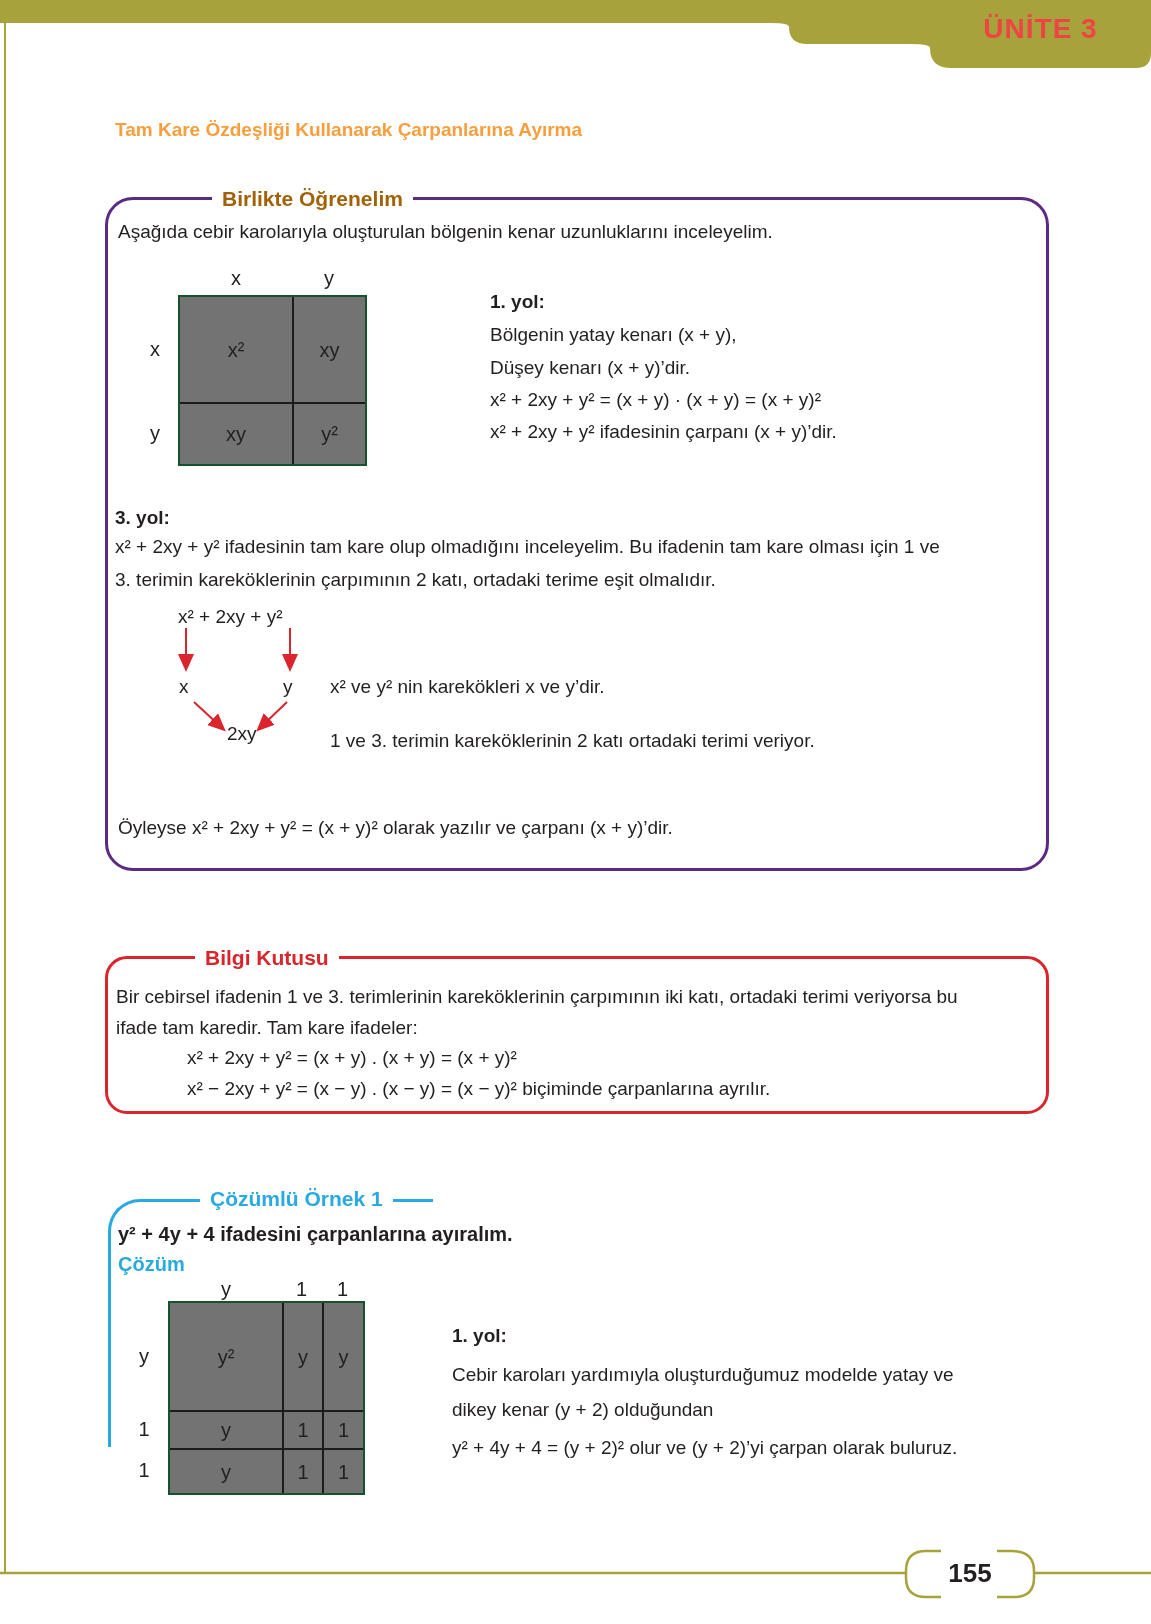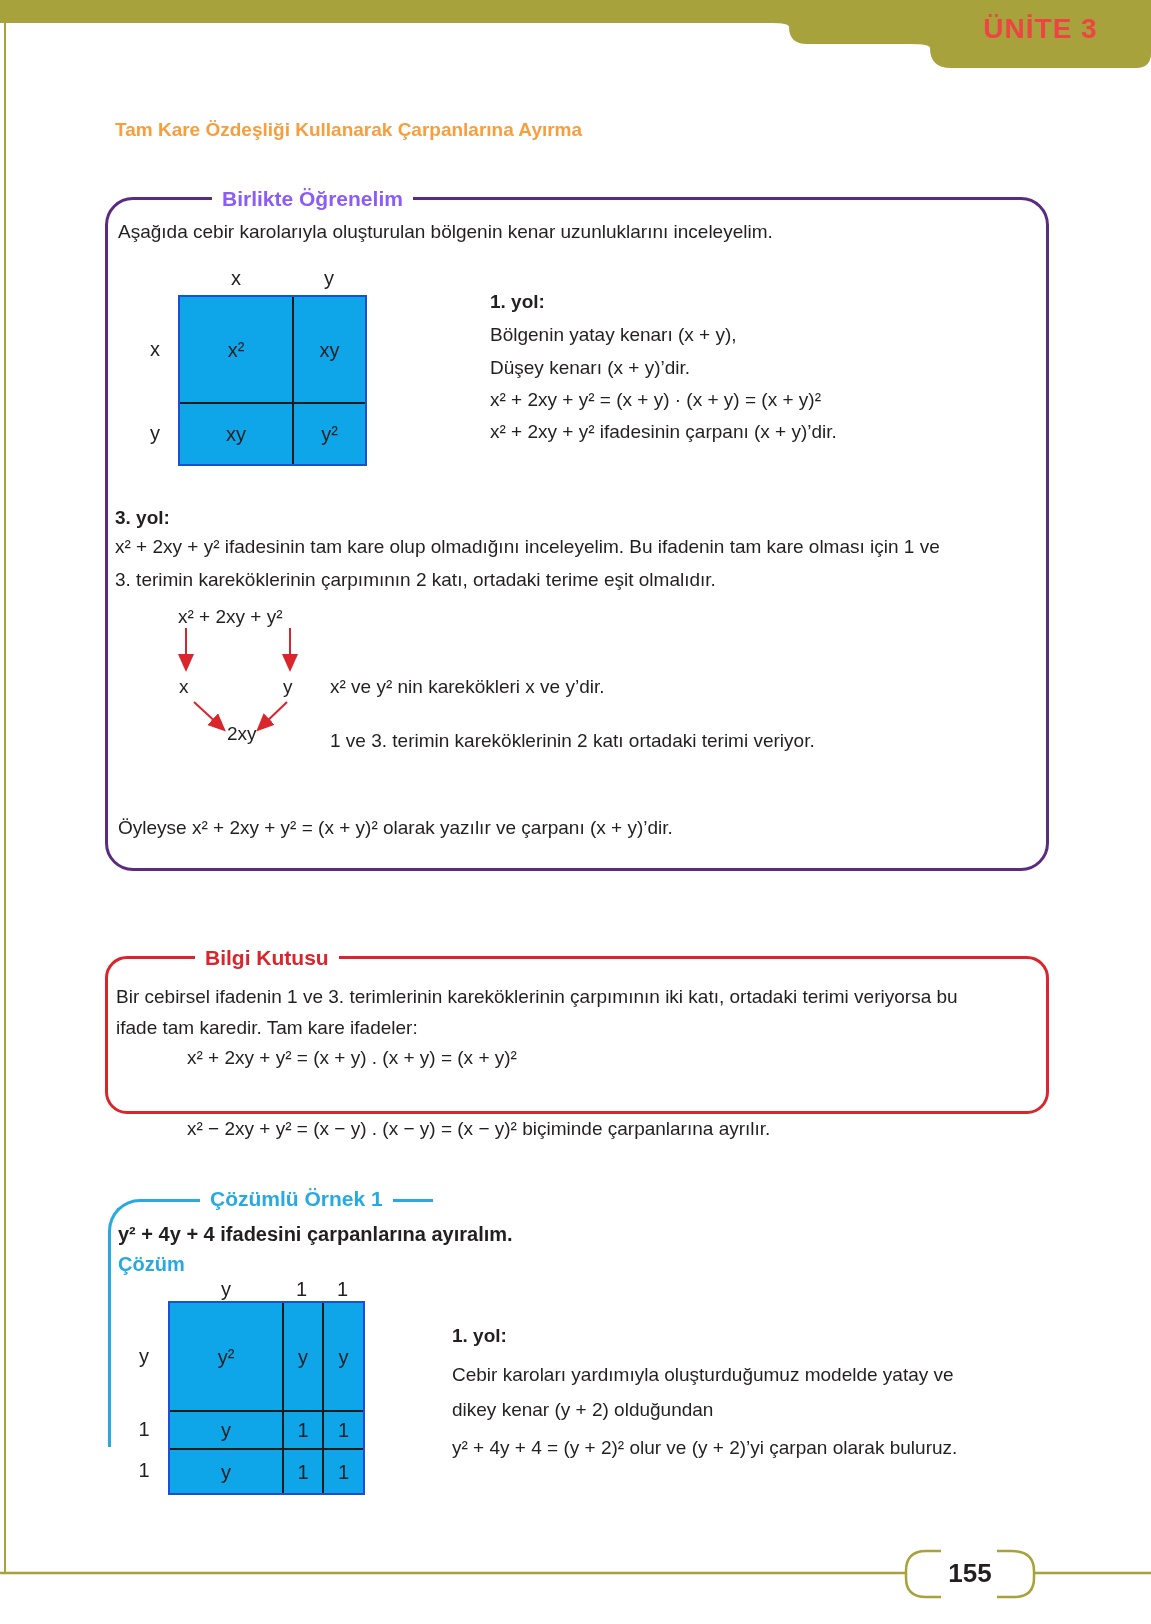--- a/index.html
+++ b/index.html
@@ -3,21 +3,21 @@
 <meta charset="utf-8">
 <style>
   html,body{margin:0;padding:0;background:#fff;}
   .page{position:relative;width:1151px;height:1624px;background:#ffffff;
         font-family:"Liberation Sans",sans-serif;color:#231f20;overflow:hidden;}
   .abs{position:absolute;}
   .t{font-size:19px;line-height:22px;white-space:nowrap;}
   .b{font-weight:bold;}
   .boxtitle{position:absolute;font-weight:bold;font-size:21px;line-height:26px;
             background:#ffffff;padding:0 10px;white-space:nowrap;}
-  .tilegrid{position:absolute;background:#0ea5e9;border:2px solid #1d4ed8;box-sizing:border-box;}
+  .tilegrid{position:absolute;background:#737373;border:2px solid #14532d;box-sizing:border-box;}
   .gline{position:absolute;background:#1c1c1c;}
   .cell{position:absolute;display:flex;align-items:center;justify-content:center;
         font-size:20px;line-height:20px;}
   .glabel{position:absolute;font-size:20px;line-height:22px;text-align:center;}
   .learnbox{position:absolute;border:3px solid #5b2b84;border-radius:28px;background:#fff;}
   .infobox{position:absolute;border:3px solid #d9252b;border-radius:22px;background:#fff;}
   .exbracket{position:absolute;border-left:3px solid #29a9e1;border-top:3px solid #29a9e1;
              border-top-left-radius:32px;}
   .cyan{color:#29a9e1;}
   .orange{color:#f89e3c;}
@@ -32,21 +32,21 @@
     <rect x="0" y="0" width="10" height="23" fill="#8e8a35"></rect>
     <path d="M0,0 H1151 V53 Q1151,68 1136,68 H951 Q930,68 930,48 Q930,44 910,44 H807 Q789,44 789,27 Q789,23 771,23 H0 Z" fill="#a7a23b"></path>
   </svg>
   <div class="abs b white" style="left:930px;top:13px;width:221px;text-align:center;font-size:28px;letter-spacing:1px;">ÜNİTE 3</div>
 
   <div class="abs" style="left:4px;top:23px;width:2px;height:1549px;background:#a7a23b;"></div>
 
   <div class="abs b orange" style="left:115px;top:119px;font-size:19px;white-space:nowrap;">Tam Kare Özdeşliği Kullanarak Çarpanlarına Ayırma</div>
 
   <div class="learnbox" style="left:105px;top:197px;width:938px;height:668px;"></div>
-  <div class="boxtitle" style="left:212px;top:186px;color:#8b5cf6;">Birlikte Öğrenelim</div>
+  <div class="boxtitle" style="left:212px;top:186px;color:#a16207;">Birlikte Öğrenelim</div>
 
   <div class="abs t" style="left:118px;top:221px;">Aşağıda cebir karolarıyla oluşturulan bölgenin kenar uzunluklarını inceleyelim.</div>
 
   <div class="glabel" style="left:180px;top:267px;width:112px;">x</div>
   <div class="glabel" style="left:293px;top:267px;width:72px;">y</div>
   <div class="glabel" style="left:142px;top:338px;width:26px;">x</div>
   <div class="glabel" style="left:142px;top:422px;width:26px;">y</div>
 
   <div class="tilegrid" style="left:178px;top:295px;width:189px;height:171px;">
     <div class="gline" style="left:112px;top:0;width:2px;height:167px;"></div>
@@ -87,21 +87,21 @@
   <div class="abs t" style="left:227px;top:723px;">2xy</div>
   <div class="abs t" style="left:330px;top:730px;">1 ve 3. terimin kareköklerinin 2 katı ortadaki terimi veriyor.</div>
 
   <div class="abs t" style="left:118px;top:817px;">Öyleyse x² + 2xy + y² = (x + y)² olarak yazılır ve çarpanı (x + y)’dir.</div>
 
   <div class="infobox" style="left:105px;top:956px;width:938px;height:152px;"></div>
   <div class="boxtitle" style="left:195px;top:945px;color:#d9252b;">Bilgi Kutusu</div>
   <div class="abs t" style="left:116px;top:986px;">Bir cebirsel ifadenin 1 ve 3. terimlerinin kareköklerinin çarpımının iki katı, ortadaki terimi veriyorsa bu</div>
   <div class="abs t" style="left:116px;top:1017px;">ifade tam karedir. Tam kare ifadeler:</div>
   <div class="abs t" style="left:187px;top:1047px;">x² + 2xy + y² = (x + y) . (x + y) = (x + y)²</div>
-  <div class="abs t" style="left:187px;top:1078px;margin-top:40px;">x² − 2xy + y² = (x − y) . (x − y) = (x − y)² biçiminde çarpanlarına ayrılır.</div>
+  <div class="abs t" style="left:187px;top:1078px;">x² − 2xy + y² = (x − y) . (x − y) = (x − y)² biçiminde çarpanlarına ayrılır.</div>
 
   <div class="exbracket" style="left:108px;top:1199px;width:322px;height:245px;"></div>
   <div class="boxtitle cyan" style="left:200px;top:1186px;">Çözümlü Örnek 1</div>
   <div class="abs b" style="left:118px;top:1222px;font-size:20px;line-height:24px;white-space:nowrap;">y² + 4y + 4 ifadesini çarpanlarına ayıralım.</div>
   <div class="abs b cyan" style="left:118px;top:1252px;font-size:20px;line-height:24px;white-space:nowrap;">Çözüm</div>
 
   <div class="glabel" style="left:170px;top:1278px;width:112px;">y</div>
   <div class="glabel" style="left:281px;top:1278px;width:41px;">1</div>
   <div class="glabel" style="left:322px;top:1278px;width:41px;">1</div>
   <div class="glabel" style="left:130px;top:1345px;width:28px;">y</div>

